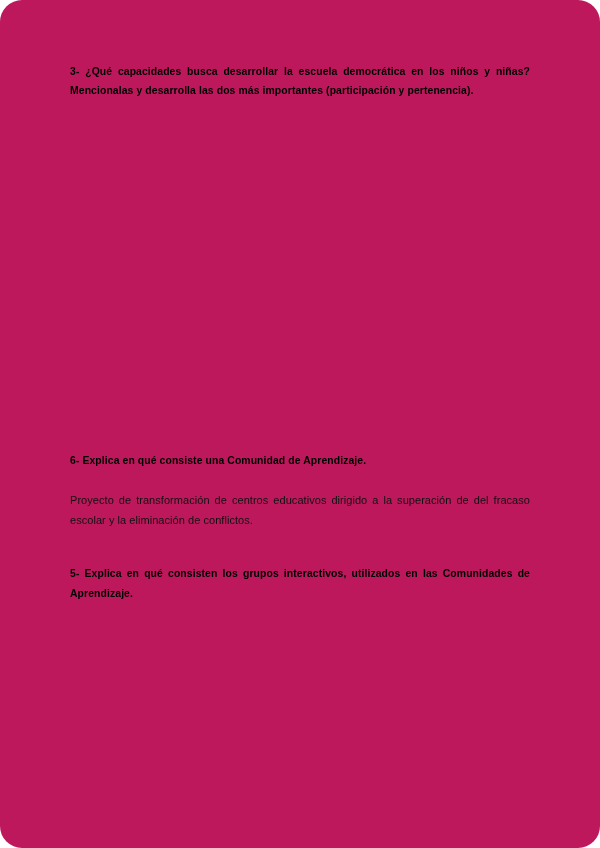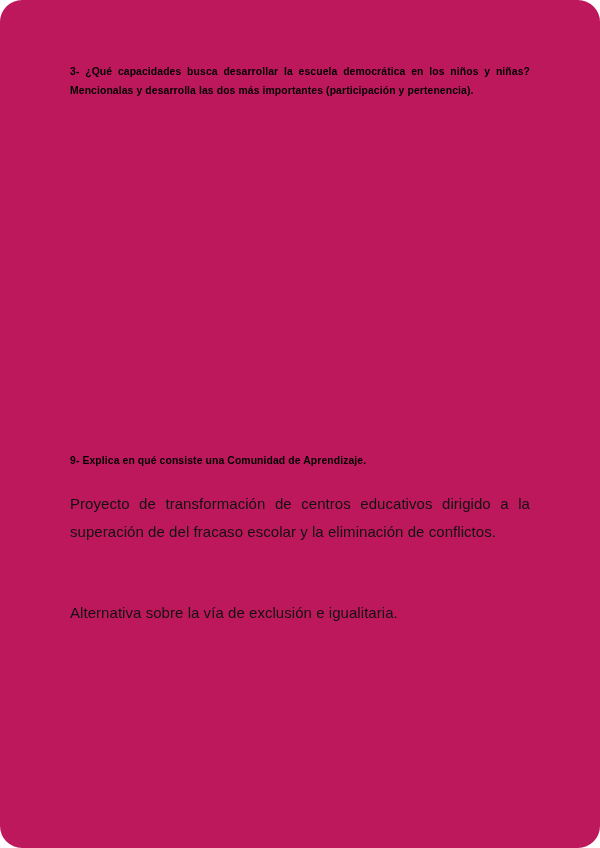--- a/index.html
+++ b/index.html
@@ -28,21 +28,21 @@
   }
   .q-heading {
     font-weight: bold;
     font-size: 10.4px;
     line-height: 1.85;
     text-align: justify;
     margin: 0;
     letter-spacing: 0.1px;
   }
   .para {
-    font-size: 15px;
+    font-size: 11px;
     line-height: 1.85;
     text-align: justify;
     margin: 0;
     color: #111;
     letter-spacing: 0.05px;
   }
   .gap-huge { height: 350px; }
   .gap-q4 { height: 20px; }
   .gap-block { height: 16px; }
   .gap-section { height: 34px; }
@@ -50,32 +50,32 @@
 </head>
 <body>
 
 <div class="page">
   <div class="content">
 
     <p class="q-heading">3- ¿Qué capacidades busca desarrollar la escuela democrática en los niños y niñas? Mencionalas y desarrolla las dos más importantes (participación y pertenencia).</p>
 
     <div class="gap-huge"></div>
 
-    <p class="q-heading">9- Explica en qué consiste una Comunidad de Aprendizaje.</p>
+    <p class="q-heading">6- Explica en qué consiste una Comunidad de Aprendizaje.</p>
 
     <div class="gap-q4"></div>
 
     <p class="para">Proyecto de transformación de centros educativos dirigido a la superación de del fracaso escolar y la eliminación de conflictos.</p>
 
     <div class="gap-section"></div>
 
+    <p class="q-heading">5- Explica en qué consisten los grupos interactivos, utilizados en las Comunidades de Aprendizaje.</p>
 
     <div class="gap-q4"></div>
 
-    <p class="para">Alternativa sobre la vía de exclusión e igualitaria.</p>
 
     <div class="gap-block"></div>
 
 
     <div class="gap-block"></div>
 
 
   </div>
 </div>
 

